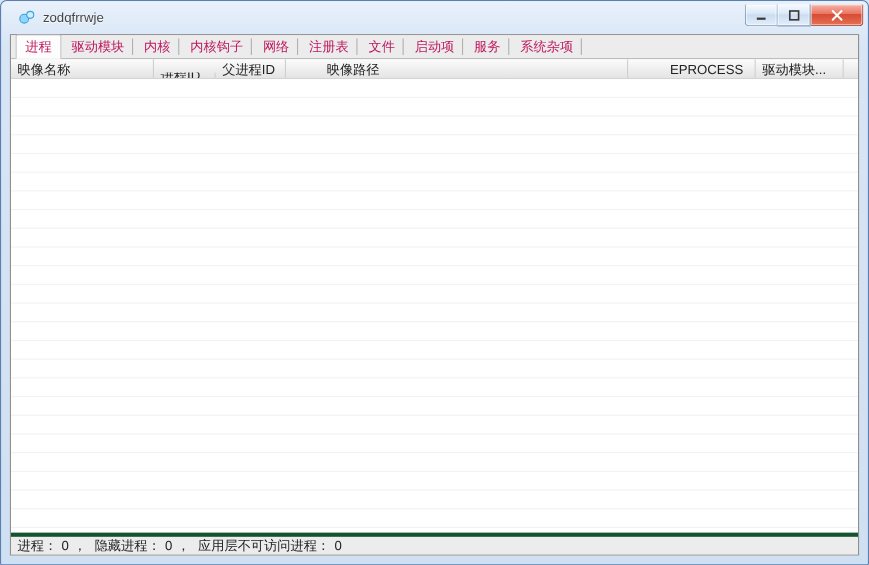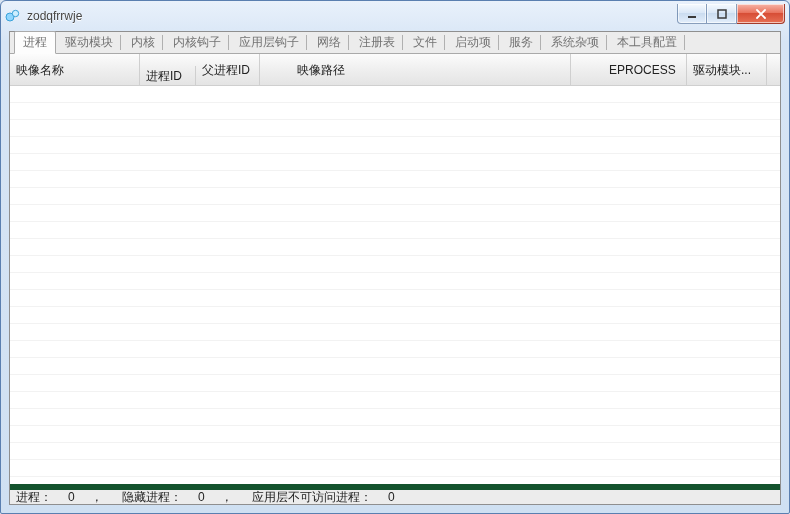--- a/index.html
+++ b/index.html
@@ -17,21 +17,21 @@
     border: 1px solid #5a7fb0;
     border-radius: 6px 6px 2px 2px;
     position: relative;
     display: flex;
     flex-direction: column;
   }
   .titlebar {
     height: 30px;
     display: flex;
     align-items: center;
-    padding: 0 4px 0 4px;
+    padding: 0 4px 0 16px;
     color: #3a3a3a;
   }
   .titlebar .icon {
     width: 16px; height: 16px;
     margin-right: 6px;
     display: flex; align-items: center; justify-content: center;
   }
   .titlebar .title {
     flex: 1;
     font-size: 12px;
@@ -76,21 +76,21 @@
     align-items: flex-end;
     padding: 2px 4px 0 4px;
     background: #ececec;
     border-bottom: 1px solid #aaa;
     height: 22px;
     gap: 0;
   }
   .tab {
     padding: 2px 8px;
     font-size: 12px;
-    color: #737373;
+    color: #be185d;
     border: 1px solid transparent;
     border-bottom: none;
     position: relative;
     cursor: default;
     white-space: nowrap;
   }
   .tab::after {
     content: "";
     position: absolute;
     right: 0; top: 3px; bottom: 3px;
@@ -107,21 +107,21 @@
   .tab.active::after { display: none; }
   .tabpanel {
     flex: 1;
     background: #fff;
     display: flex;
     flex-direction: column;
     min-height: 0;
   }
   .colheaders {
     display: flex;
-    height: 32px;
+    height: 18px;
     background: linear-gradient(180deg, #fcfcfc 0%, #efefef 50%, #e4e4e4 100%);
     border-bottom: 1px solid #cfcfcf;
     font-size: 12px;
     color: #222;
   }
   .colh {
     border-right: 1px solid #cfcfcf;
     padding: 1px 6px 0 6px;
     white-space: nowrap;
     overflow: hidden;
@@ -137,28 +137,28 @@
   }
   .rows {
     position: absolute; inset: 0;
   }
   .row {
     height: 17px;
     border-bottom: 1px solid #f2f2f2;
   }
   .statusbar {
     height: 20px;
-    border-top: 6px solid #14532d;
+    border-top: 4px solid #14532d;
     background: #ececec;
     display: flex;
     align-items: center;
     padding: 0 6px;
     font-size: 12px;
     color: #222;
-    gap: 16px;
+    gap: 4px;
   }
   .statusbar .seg { white-space: pre; }
 </style>
 </head>
 <body>
 
 <div class="window">
   <div class="titlebar">
     <span class="icon">
       <svg width="16" height="16" viewBox="0 0 16 16">
@@ -185,28 +185,26 @@
       </div>
     </div>
   </div>
 
   <div class="client">
     <div class="tabs" id="tabs">
         <div class="tab active">进程</div>
         <div class="tab">驱动模块</div>
         <div class="tab">内核</div>
         <div class="tab">内核钩子</div>
-        <div class="tab">应用层钩子</div>
         <div class="tab">网络</div>
         <div class="tab">注册表</div>
         <div class="tab">文件</div>
         <div class="tab">启动项</div>
         <div class="tab">服务</div>
         <div class="tab">系统杂项</div>
-        <div class="tab">本工具配置</div>
       </div>
 
     <div class="tabpanel">
       <div class="colheaders" id="colheaders">
           <div class="colh" style="width: 130px;">映像名称</div>
           <div class="colh" style="width: 56px; margin-top: 12px;">进程ID</div>
           <div class="colh" style="width: 64px;">父进程ID</div>
           <div class="colh" style="width: 280px; margin-left: 31px;">映像路径</div>
           <div class="colh" style="width: 84px; margin-left: 32px;">EPROCESS</div>
           <div class="colh" style="width: 80px;">驱动模块...</div>

